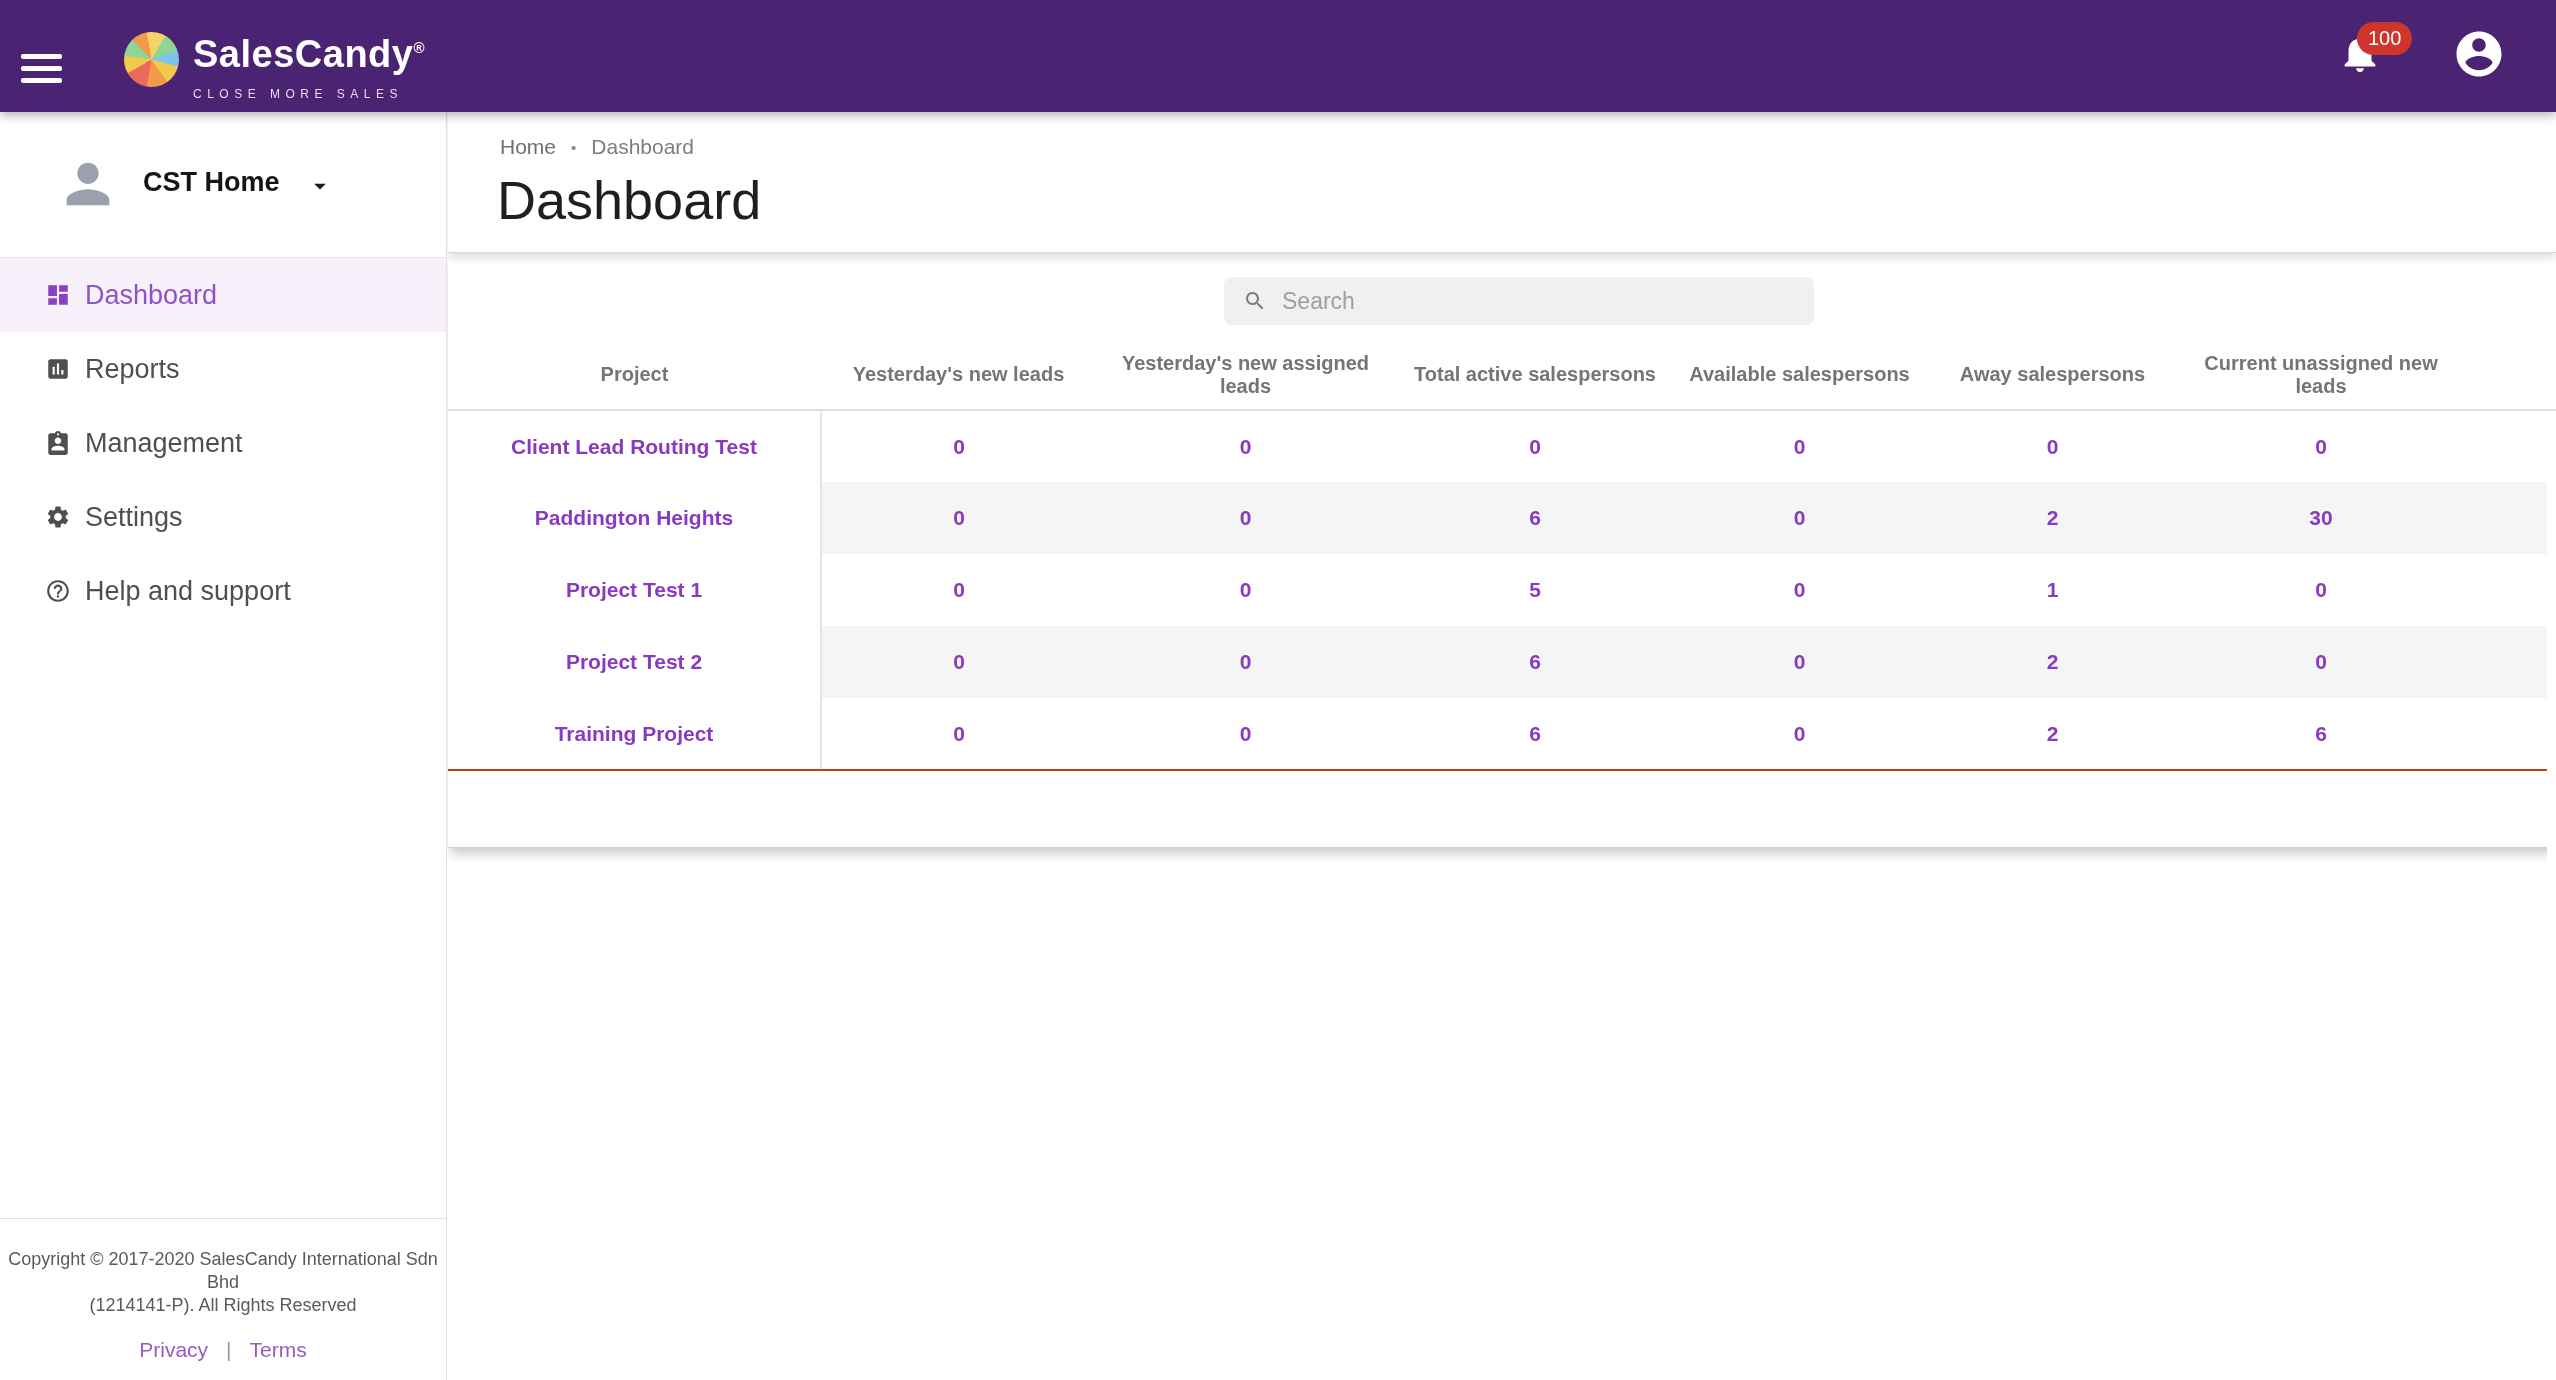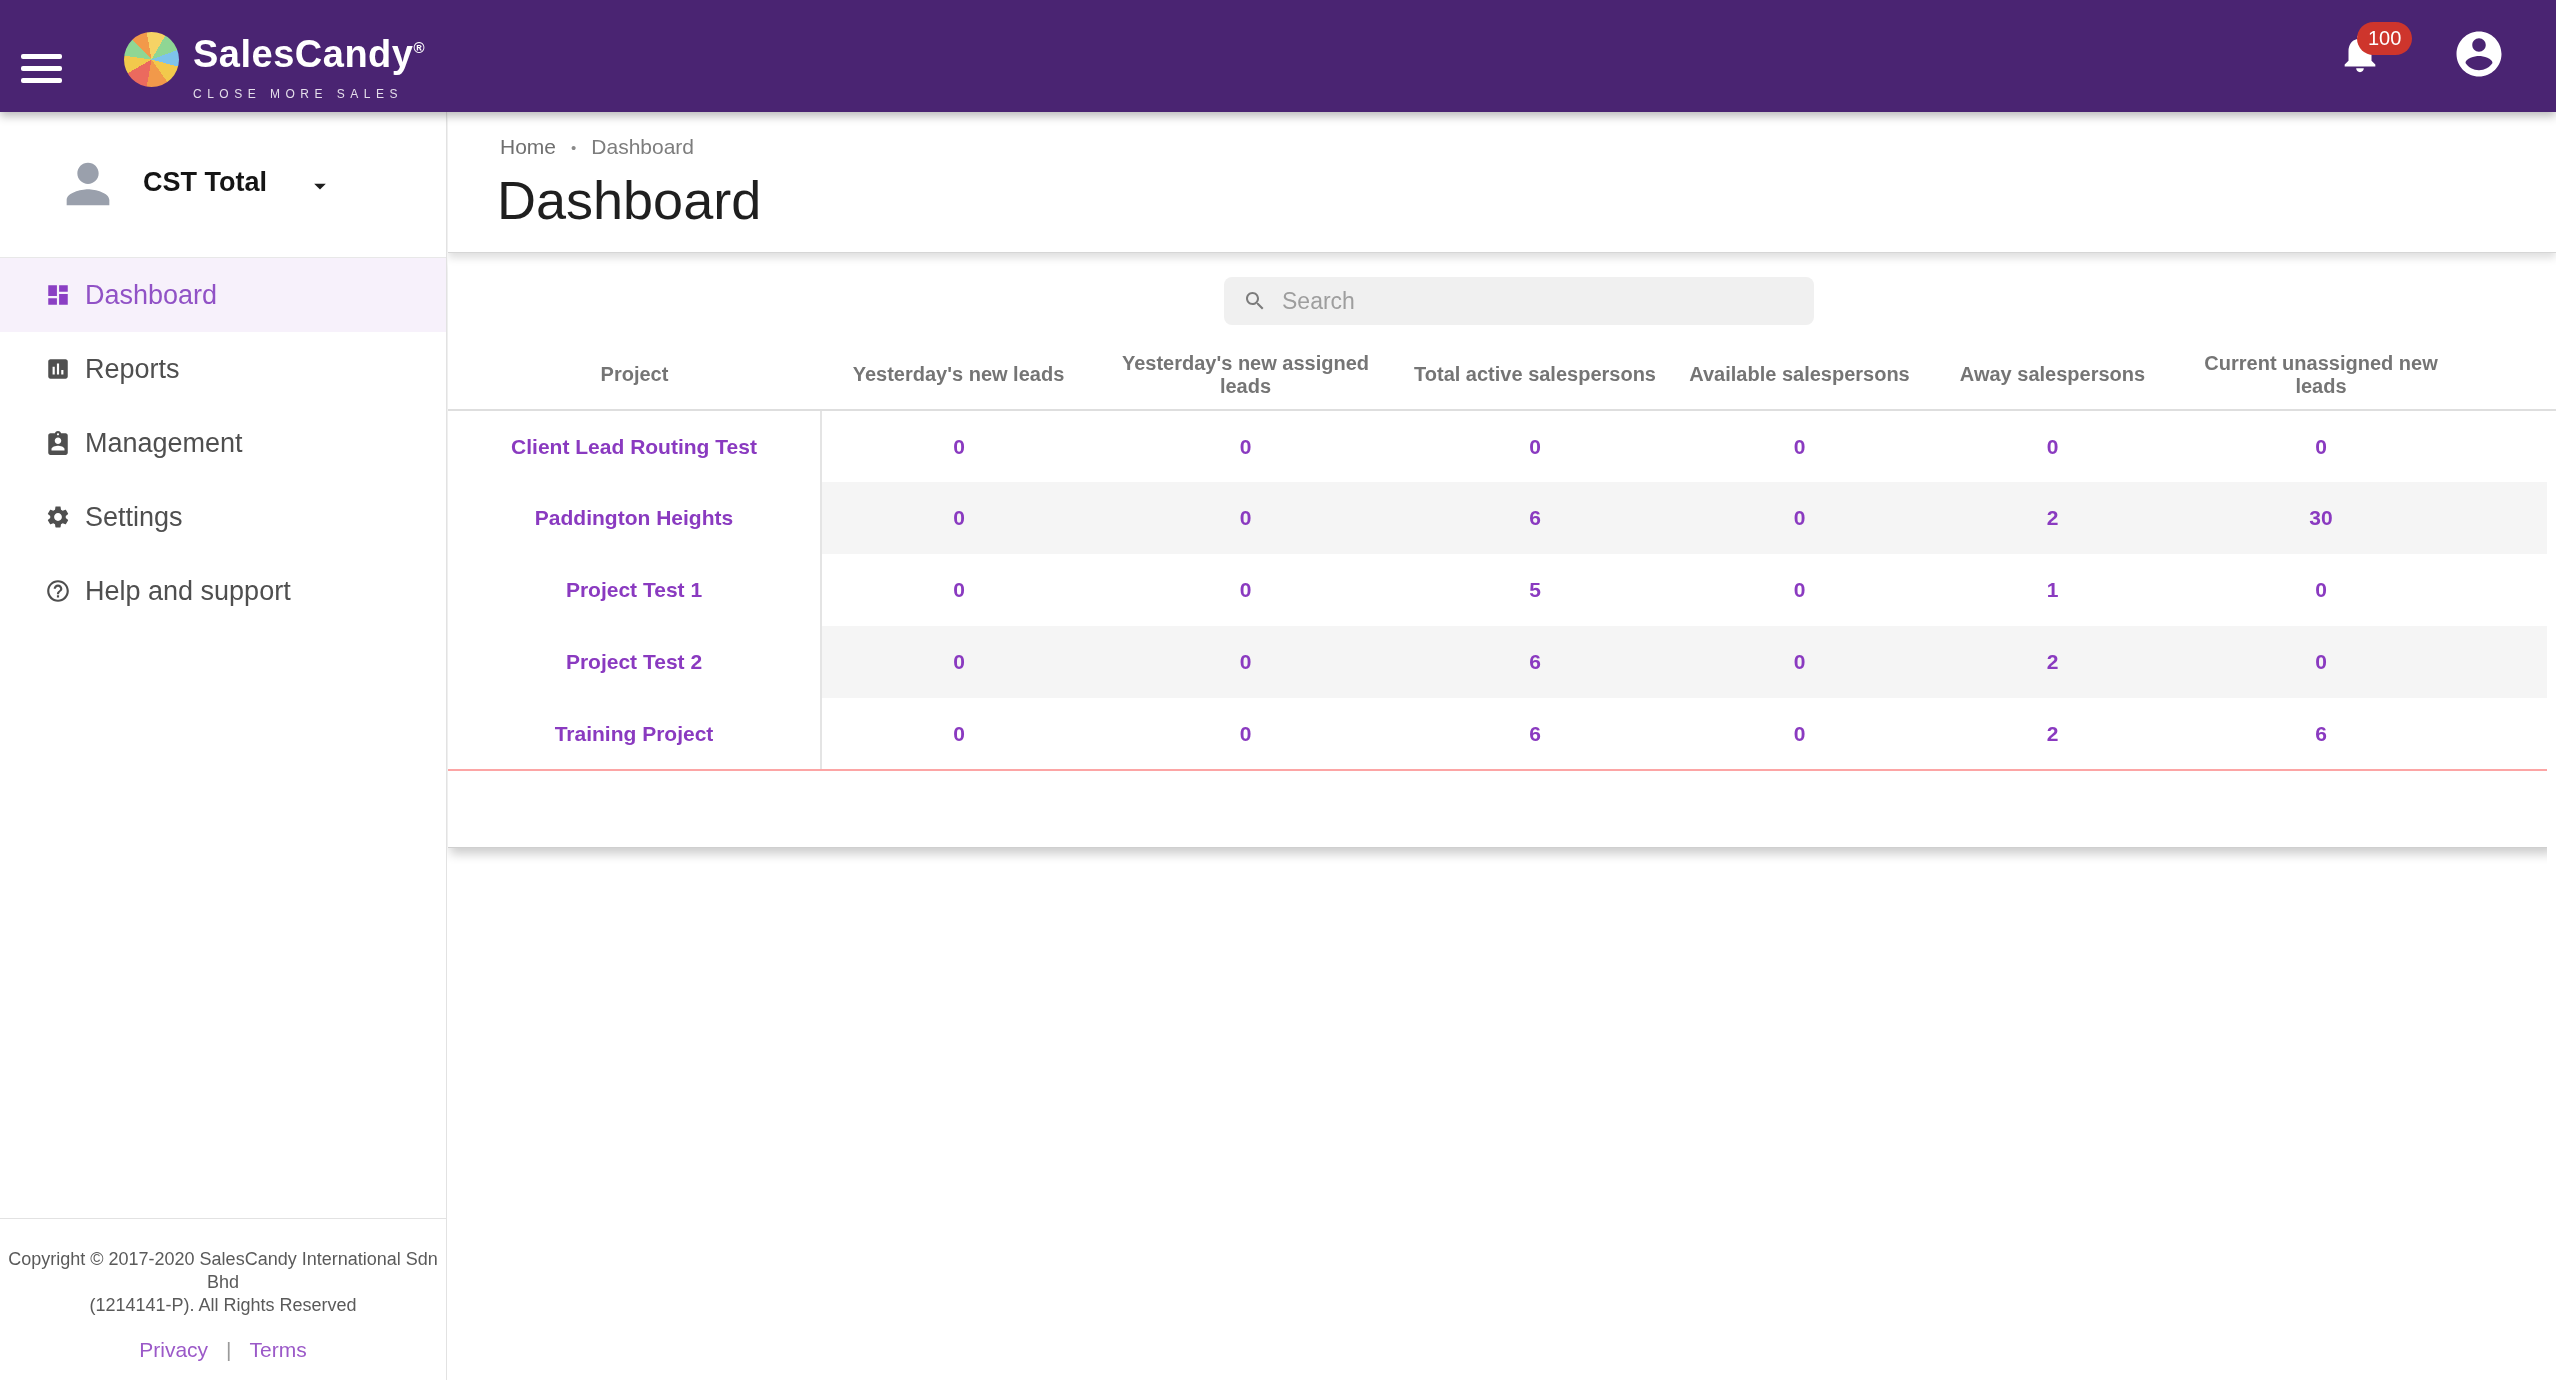--- a/index.html
+++ b/index.html
@@ -104,21 +104,21 @@
   th.cutoff-col { text-align:left; padding-left:53px; }
   table.dash tbody td {
     height:72px; padding:0; font-size:21px; font-weight:700;
     text-align:center; color:#8a3ac0;
   }
   td.project {
     text-align:left; padding-left:26px; color:#6e6e6e;
     background:#fff !important; border-right:2px solid #e4e4e4;
   }
   table.dash tbody tr:nth-child(even) td { background:#f5f5f5; }
-  table.dash tbody tr:last-child td { border-bottom:2px solid #fca5a5; }
+  table.dash tbody tr:last-child td { border-bottom:2px solid #c2410c; }
   .scroll-gutter { position:absolute; top:340px; right:0; width:9px; height:507px; background:#fff; z-index:3; }
 </style>
 </head>
 <body>
 
 <div class="app-header">
   <div class="hamburger">
     <div class="bar"></div>
     <div class="bar"></div>
     <div class="bar"></div>
@@ -143,21 +143,21 @@
   </div>
 </div>
 
 <div class="sidebar">
   <div class="user-row">
     <div class="avatar">
       <svg viewBox="0 0 24 24">
           <path d="M12 12c2.21 0 4-1.79 4-4s-1.79-4-4-4-4 1.79-4 4 1.79 4 4 4zm0 2c-2.67 0-8 1.34-8 4v2h16v-2c0-2.66-5.33-4-8-4z"></path>
         </svg>
     </div>
-    <div class="user-name">CST Total</div>
+    <div class="user-name">CST Home</div>
     <div class="caret">
       <svg viewBox="0 0 24 24">
           <path d="M7 10l5 5 5-5z"></path>
         </svg>
     </div>
   </div>
 
   <div class="nav">
     <div class="nav-item active">
       <span class="ico">

